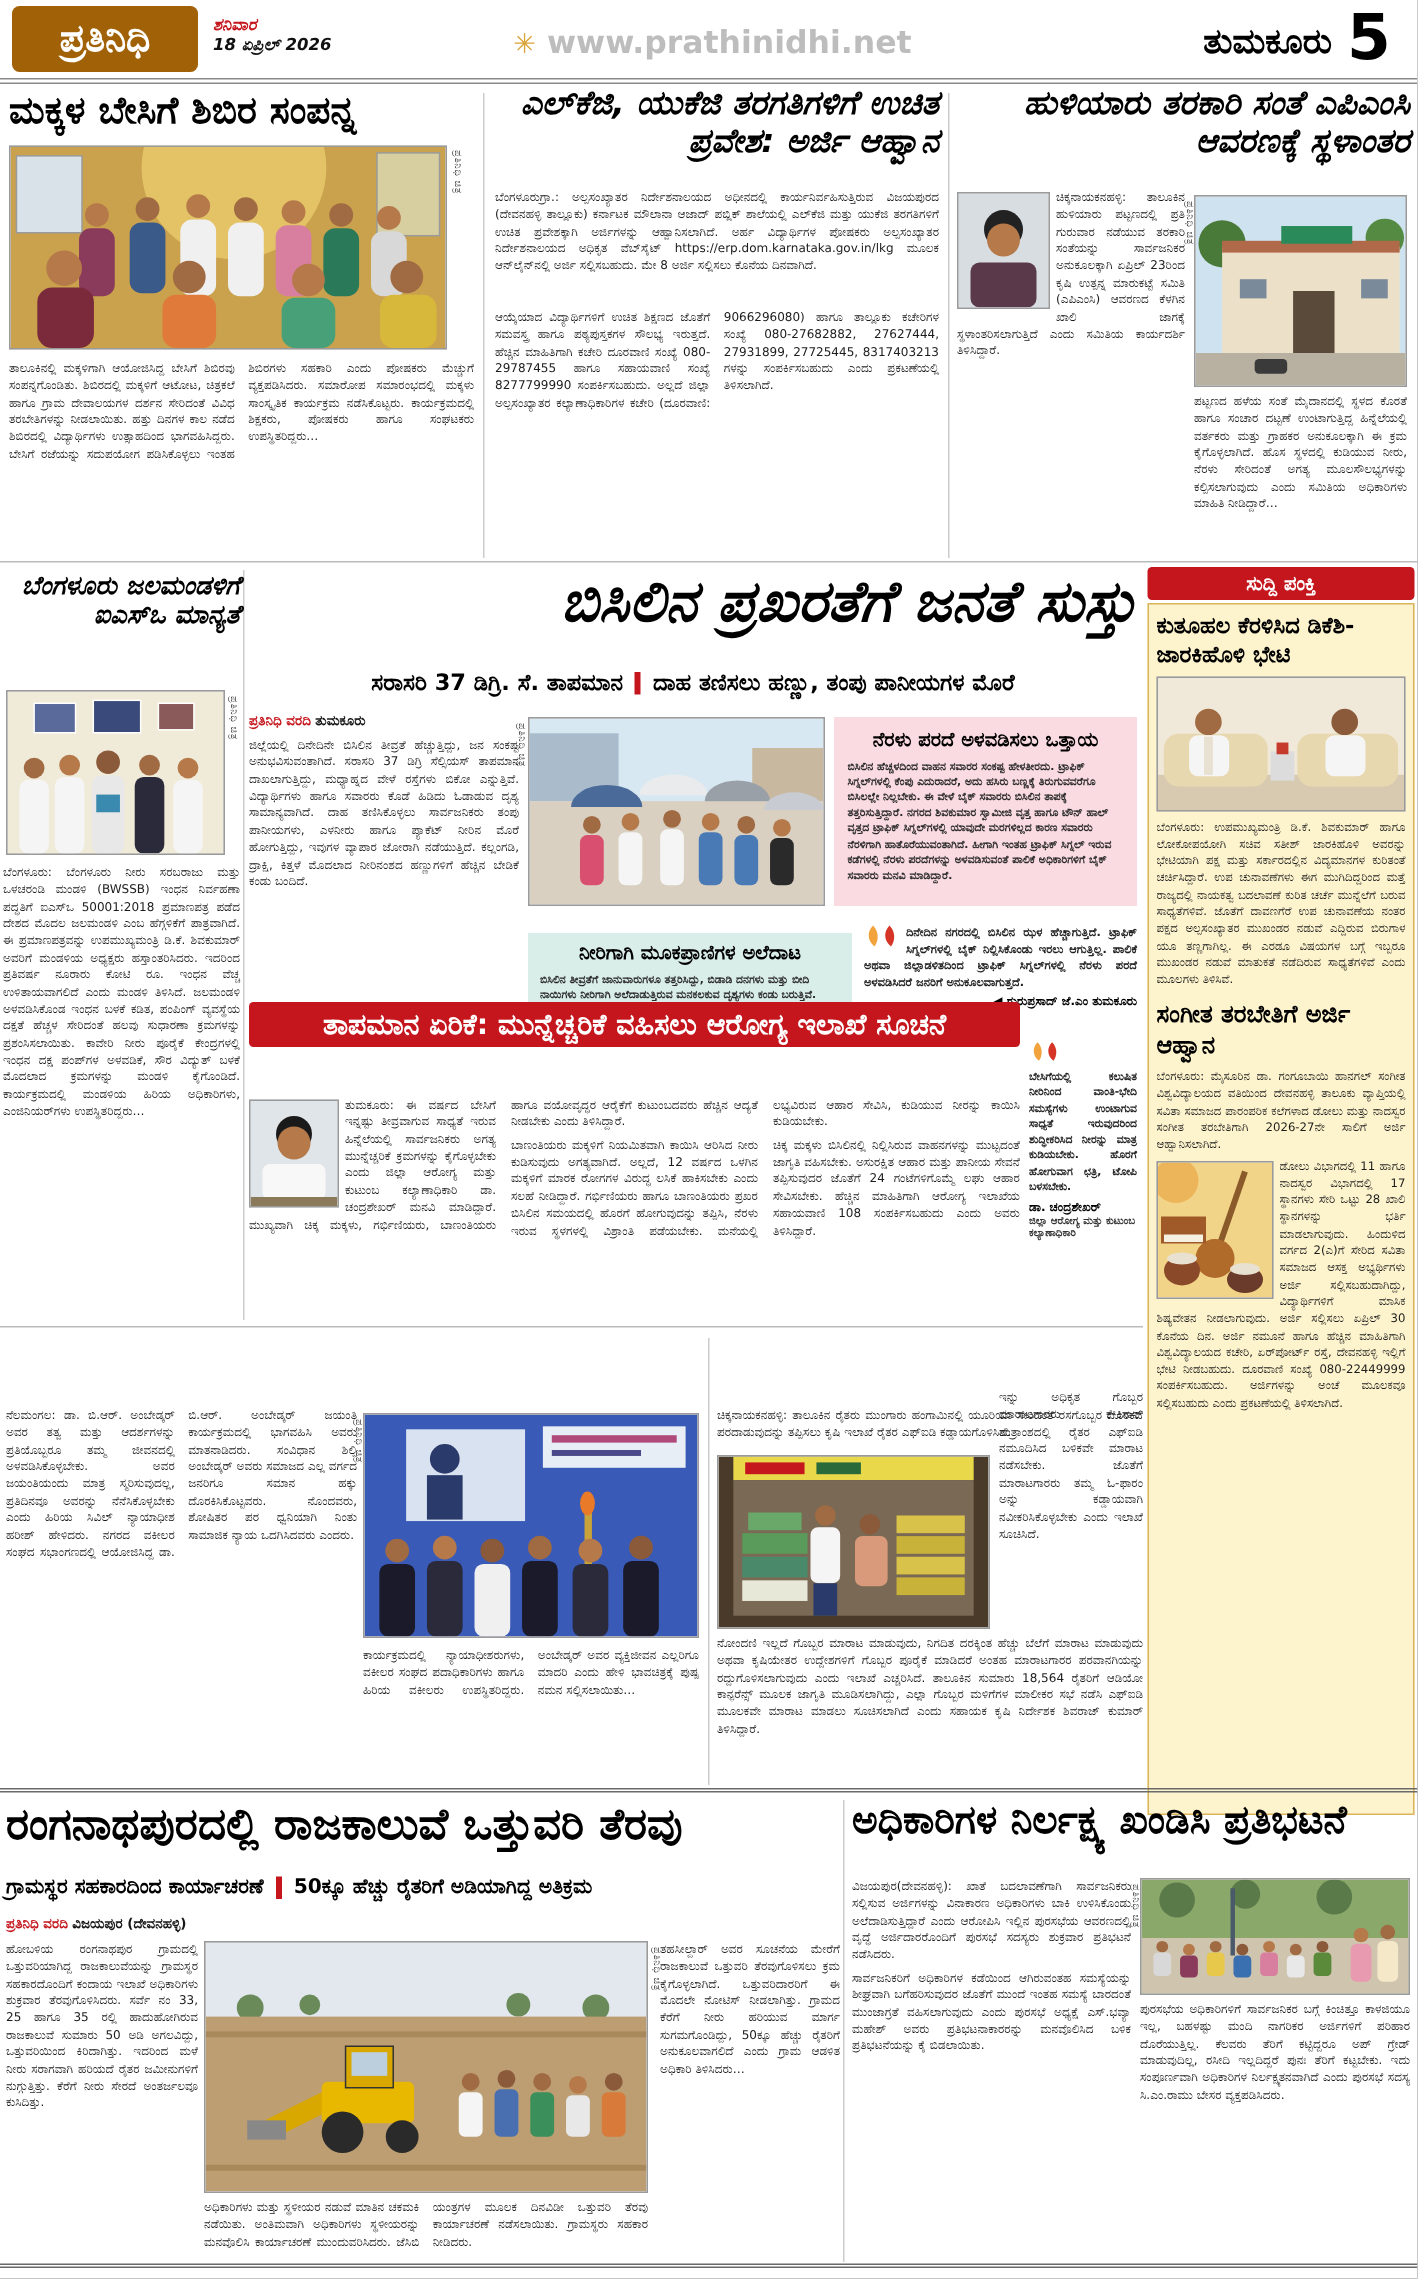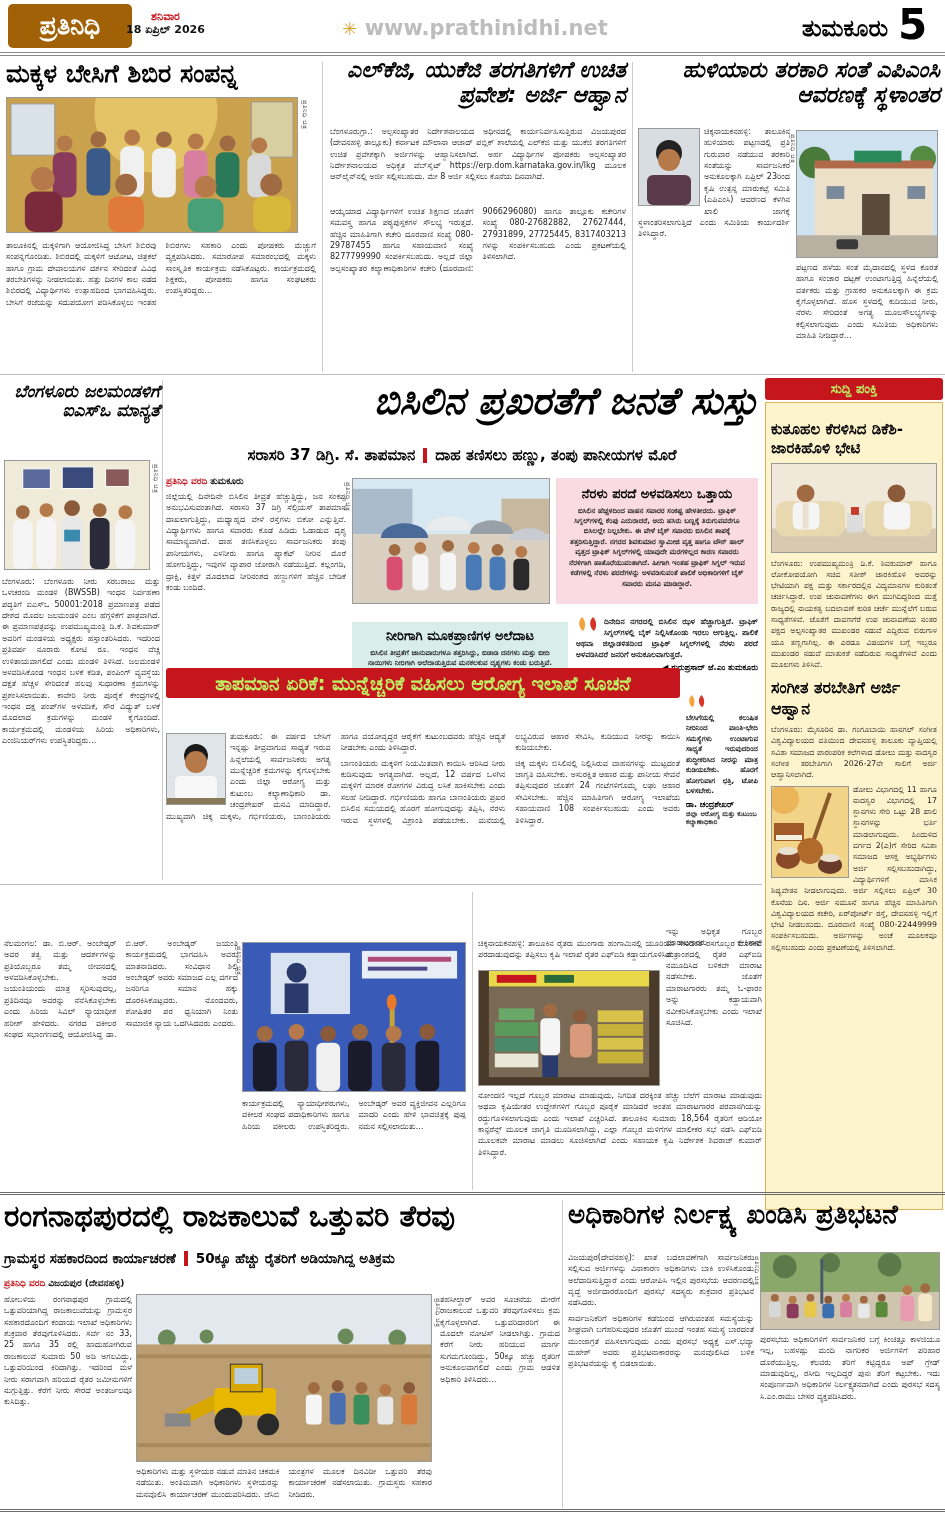--- a/index.html
+++ b/index.html
@@ -12,43 +12,43 @@
   .body-txt p{margin:0 0 4px 0;}
   .cols2{column-count:2;column-gap:9px;}
   .cols3{column-count:3;column-gap:10px;}
   .photo{background:#d8d8d8;overflow:hidden;border:1px solid #9a9a9a;box-sizing:border-box;}
   .photo svg{display:block;width:100%;height:100%;}
   .vcap{writing-mode:vertical-rl;font-size:6.5px;color:#333;letter-spacing:.5px;white-space:nowrap;}
   .vsep{width:1px;background:#cccccc;}
   .hsep{height:1px;background:#bbbbbb;}
   .dbl{border-top:3px double #6a6a6a;height:0;}
   .red{color:#c5161d;}
-  .banner{background:#c5161d;color:#bef264;font-weight:700;display:flex;align-items:center;
+  .banner{background:#c5161d;color:#ffffff;font-weight:700;display:flex;align-items:center;
           justify-content:center;border-radius:3px;}
   .masthead{position:absolute;left:0;top:0;width:945px;height:56px;border-bottom:4px double #8a8a8a;
             box-sizing:border-box;background:#fff;}
   .logo{position:absolute;left:8px;top:4px;width:124px;height:44px;background:#a16207;color:#fff;
         font-weight:700;font-size:25px;display:flex;align-items:center;justify-content:center;
         border-radius:5px;}
-  .daybox{position:absolute;left:126px;top:10px;text-align:center;line-height:1.2;}
+  .daybox{position:absolute;left:142px;top:10px;text-align:left;line-height:1.2;font-style:italic;}
   .daybox .d1{color:#c5161d;font-weight:700;font-size:11px;}
   .daybox .d2{color:#111;font-weight:700;font-size:11px;}
   .site{position:absolute;left:320px;top:16px;width:310px;text-align:center;font-size:21px;
         font-weight:700;color:#bdbdbd;}
   .site .star{color:#d9a53a;font-size:18px;}
   .city{position:absolute;left:760px;top:15px;width:128px;text-align:right;font-weight:700;
         font-size:23px;color:#000;}
   .pageno{position:absolute;left:898px;top:0px;width:44px;font-weight:700;font-size:42px;color:#000;}
   .subrow{display:flex;align-items:center;gap:8px;font-weight:700;color:#000;}
   .subdiv{width:4px;height:15px;background:#c5161d;flex:0 0 auto;}
   .byline b{font-size:9px;}
   .pinkbox{background:#fadbe1;padding:8px 9px;box-sizing:border-box;}
   .tealbox{background:#daeee9;padding:6px 8px;box-sizing:border-box;}
   .boxtitle{font-weight:700;font-size:13px;color:#000;text-align:center;margin:0 0 4px 0;line-height:1.2;}
-  .boxbody{font-size:7.6px;font-weight:600;color:#2a2a2a;text-align:center;line-height:1.45;}
+  .boxbody{font-size:7.6px;font-weight:600;color:#2a2a2a;line-height:1.45;}
   .quote .qtext{font-size:7.6px;font-weight:600;text-align:justify;line-height:1.45;color:#222;}
   .quote .qattr{font-size:8px;font-weight:700;text-align:right;margin-top:3px;color:#000;}
   .yellowcol{background:#fdf3cd;border:1px solid #d9b45a;box-sizing:border-box;}
   .ybody{font-size:7.8px;line-height:1.45;text-align:justify;color:#1c1c1c;}
   .floatimg{float:left;margin:2px 4px 2px 0;border:1px solid #9a9a9a;overflow:hidden;background:#ddd;}
   .floatimg svg{display:block;}
 </style>
 </head>
 <body>
 
@@ -252,21 +252,21 @@
         </svg>
     </span>
     <div class="qtext" style="font-size:7.2px;">ಬೇಸಿಗೆಯಲ್ಲಿ ಕಲುಷಿತ ನೀರಿನಿಂದ ವಾಂತಿ-ಭೇದಿ ಸಮಸ್ಯೆಗಳು ಉಂಟಾಗುವ ಸಾಧ್ಯತೆ ಇರುವುದರಿಂದ ಶುದ್ಧೀಕರಿಸಿದ ನೀರನ್ನು ಮಾತ್ರ ಕುಡಿಯಬೇಕು. ಹೊರಗೆ ಹೋಗುವಾಗ ಛತ್ರಿ, ಟೋಪಿ ಬಳಸಬೇಕು.</div>
     <div class="qattr" style="text-align:left;">ಡಾ. ಚಂದ್ರಶೇಖರ್</div>
     <div style="font-size:6.8px;font-weight:600;color:#333;">ಜಿಲ್ಲಾ ಆರೋಗ್ಯ ಮತ್ತು ಕುಟುಂಬ ಕಲ್ಯಾಣಾಧಿಕಾರಿ</div>
   </div>
 
   <div class="abs banner" style="left:765px;top:378px;width:178px;height:22px;font-size:13px;">ಸುದ್ದಿ ಪಂಕ್ತಿ</div>
   <div class="abs yellowcol" style="left:765px;top:402px;width:178px;height:808px;">
     <div style="position:relative;width:100%;height:100%;padding:5px;box-sizing:border-box;">
-      <div class="hl" style="font-size:15px;line-height:1.25;margin-top:12px;">ಕುತೂಹಲ ಕೆರಳಿಸಿದ ಡಿಕೆಶಿ- ಜಾರಕಿಹೊಳಿ ಭೇಟಿ</div>
+      <div class="hl" style="font-size:15px;line-height:1.25;">ಕುತೂಹಲ ಕೆರಳಿಸಿದ ಡಿಕೆಶಿ- ಜಾರಕಿಹೊಳಿ ಭೇಟಿ</div>
       <div class="photo" style="width:166px;height:90px;margin:5px 0;">
         <svg viewBox="0 0 166 90" preserveAspectRatio="none">
           <rect width="166" height="90" fill="#f0e8d8"></rect>
           <rect x="0" y="66" width="166" height="24" fill="#d8cab0"></rect>
           <rect x="4" y="38" width="70" height="36" rx="10" fill="#e8d8b0"></rect>
           <rect x="94" y="38" width="68" height="36" rx="10" fill="#e8d8b0"></rect>
           <circle cx="34" cy="30" r="9" fill="#a06a42"></circle>
             <rect x="21" y="39" width="27" height="28" rx="6" fill="#f5f5f5"></rect>
           <rect x="31" y="40" width="6" height="26" fill="#e8e0d0"></rect>
           <circle cx="126" cy="30" r="9" fill="#8a5a3a"></circle>

